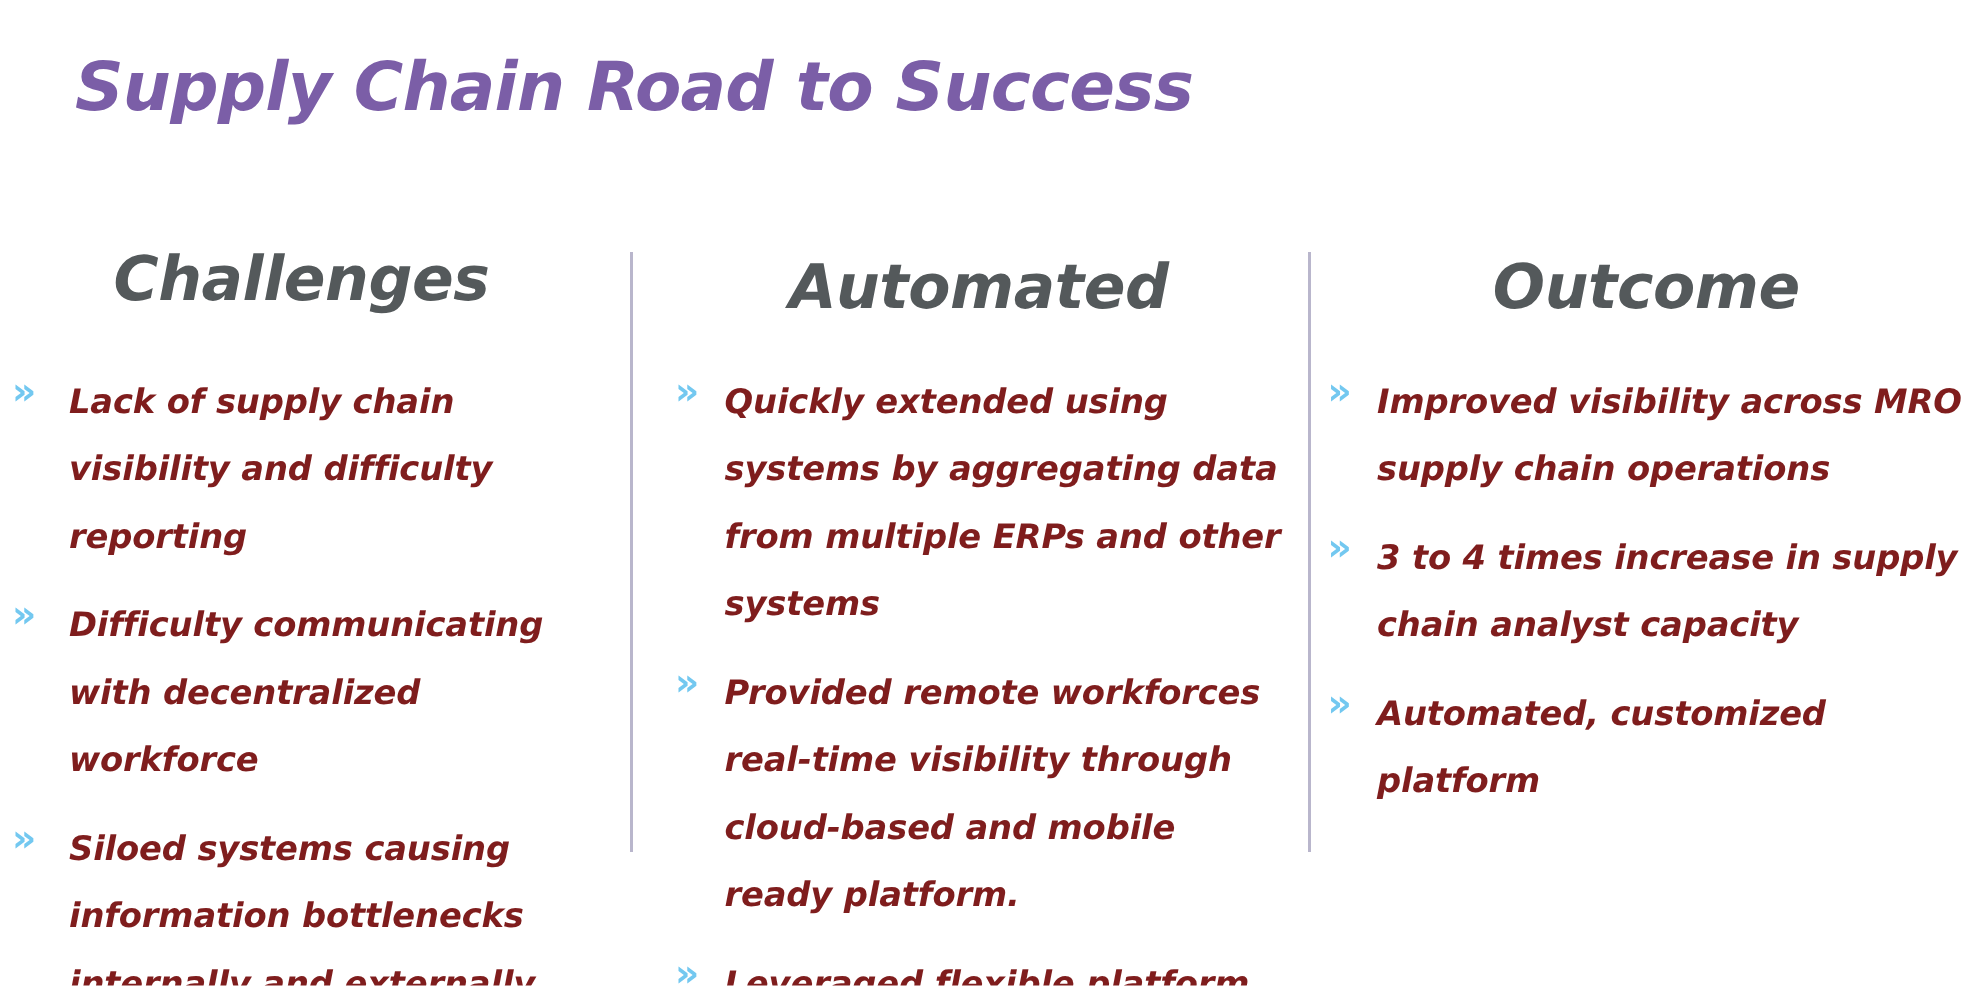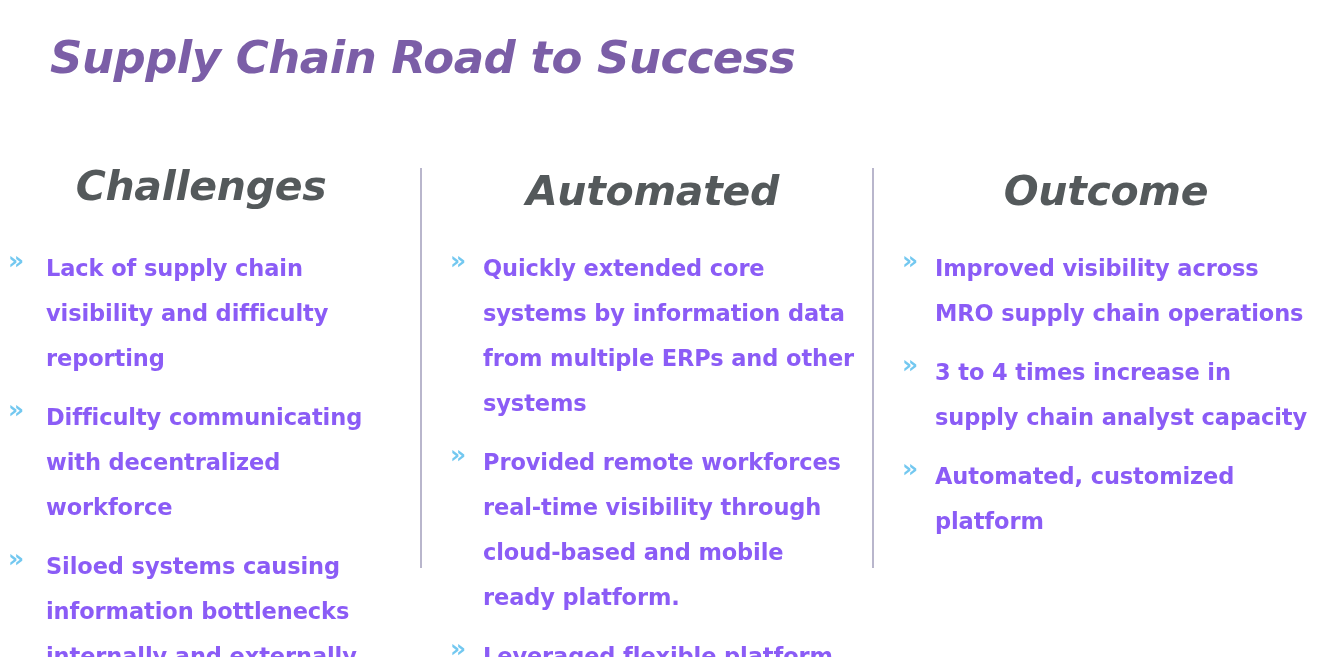--- a/index.html
+++ b/index.html
@@ -49,21 +49,21 @@
     flex-direction: row;
     align-items: flex-start;
   }
 
   .column {
     position: relative;
     box-sizing: border-box;
   }
   .col-challenges { width: 420px; padding: 0 18px 0 0; }
   .col-solution   { width: 453px; padding: 0 10px 0 22px; }
-  .col-outcome    { width: 447px; padding: 0 10px 0 29px; }
+  .col-outcome    { width: 447px; padding: 0 10px 0 12px; }
 
   .col-heading {
     text-align: center;
     font-size: 41px;
     font-weight: bold;
     font-style: italic;
     color: #54595b;
     letter-spacing: -0.3px;
     line-height: 1.1;
     white-space: nowrap;
@@ -101,22 +101,23 @@
     user-select: none;
   }
   .col-challenges .bullet-marker { margin-left: 8px; width: 38px; }
   .col-solution   .bullet-marker { margin-left: 8px; width: 33px; }
   .col-outcome    .bullet-marker { margin-left: 0px; width: 33px; }
 
   .bullet-text {
     flex: 1 1 auto;
     font-size: 22.5px;
     font-weight: bold;
+    font-style: italic;
     line-height: 45px;
-    color: #8b5cf6;
+    color: #7f1d1d;
     letter-spacing: -0.1px;
   }
 
   
   .divider {
     position: absolute;
     top: 168px;
     width: 2px;
     height: 400px;
     background: #b9b6cc;
@@ -152,21 +153,21 @@
           <span class="bullet-text">Siloed systems causing information bottlenecks internally and externally</span>
         </li>
       </ul>
     </div>
 
     <div class="column col-solution">
       <div class="col-heading">Automated</div>
       <ul class="bullet-list">
         <li class="bullet-item">
           <span class="bullet-marker">»</span>
-          <span class="bullet-text">Quickly extended core systems by information data from multiple ERPs and other systems</span>
+          <span class="bullet-text">Quickly extended using systems by aggregating data from multiple ERPs and other systems</span>
         </li>
         <li class="bullet-item">
           <span class="bullet-marker">»</span>
           <span class="bullet-text">Provided remote workforces real-time visibility through cloud-based and mobile ready platform.</span>
         </li>
         <li class="bullet-item">
           <span class="bullet-marker">»</span>
           <span class="bullet-text">Leveraged flexible platform to quickly and easily build applications using familiar skills</span>
         </li>
       </ul>

